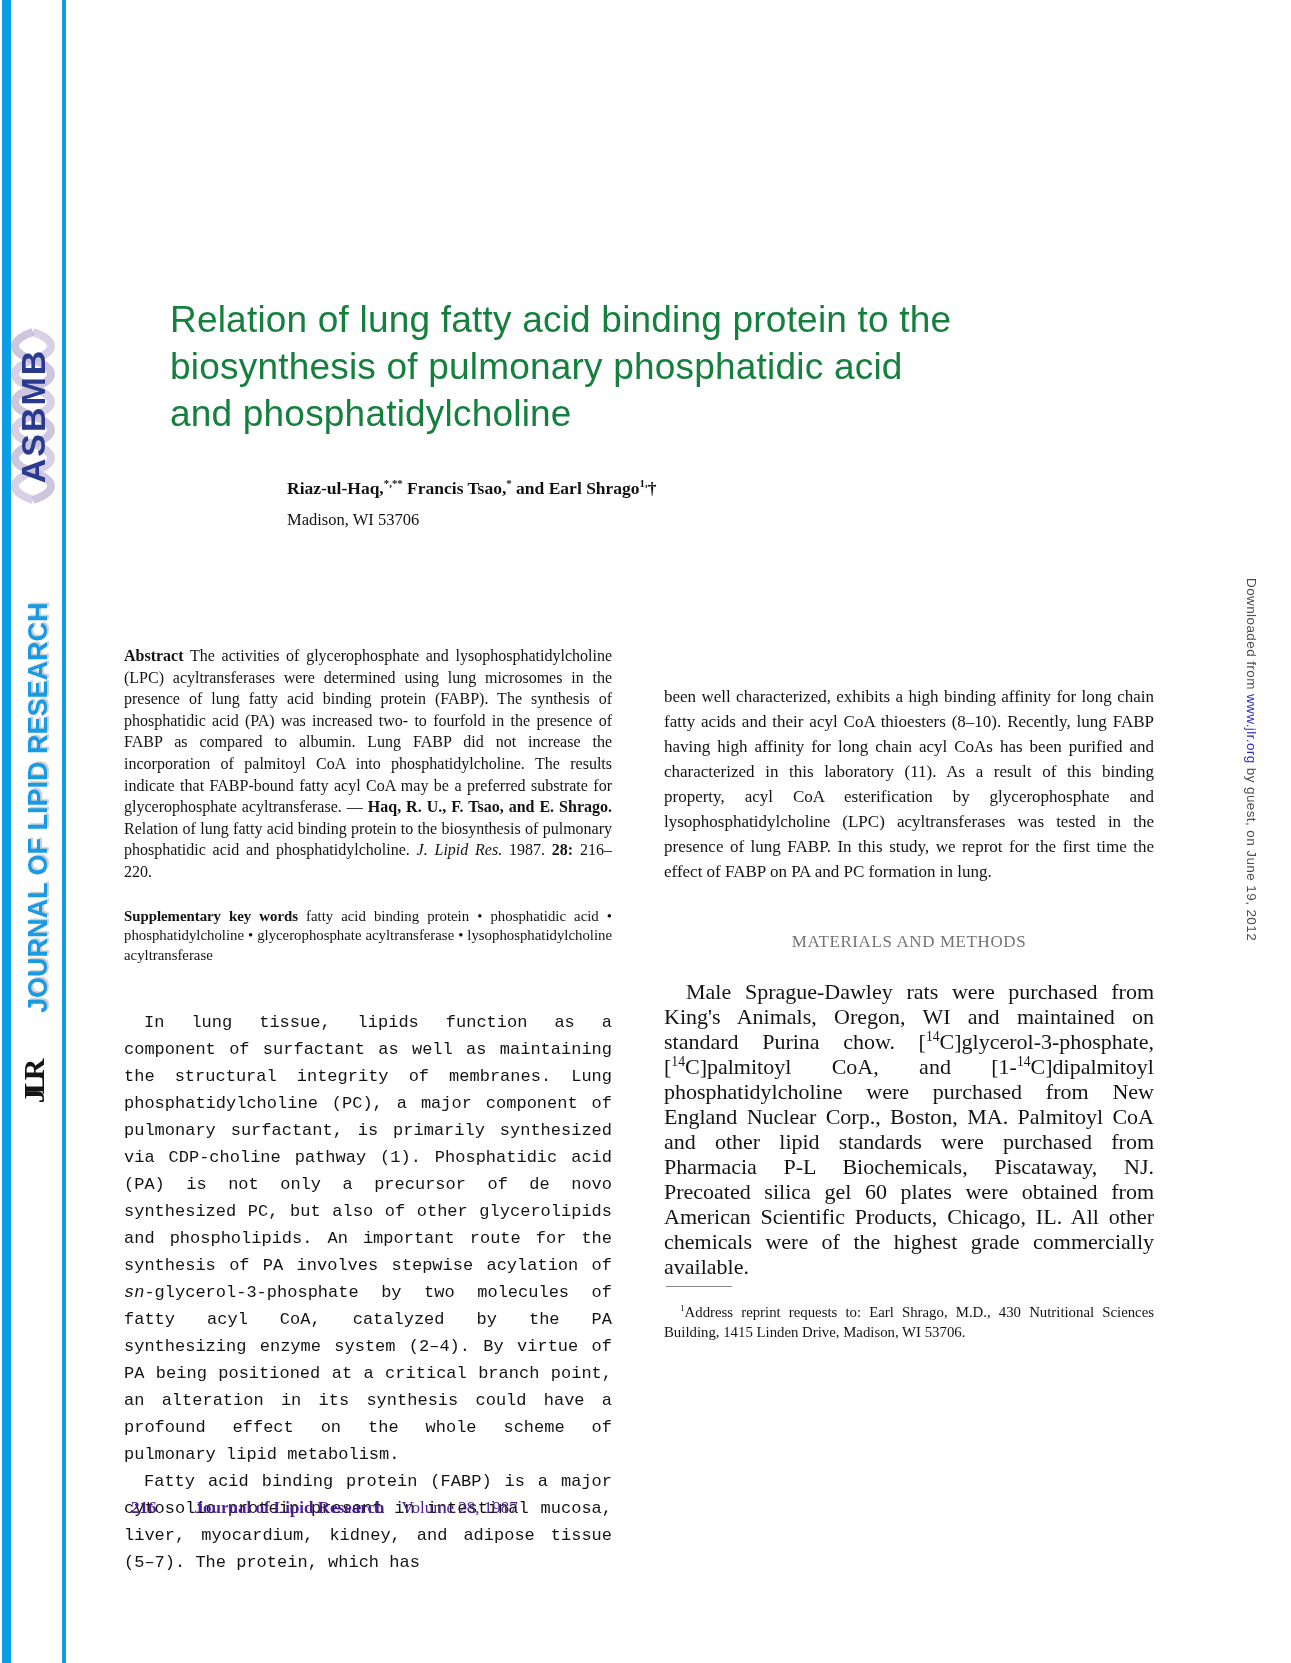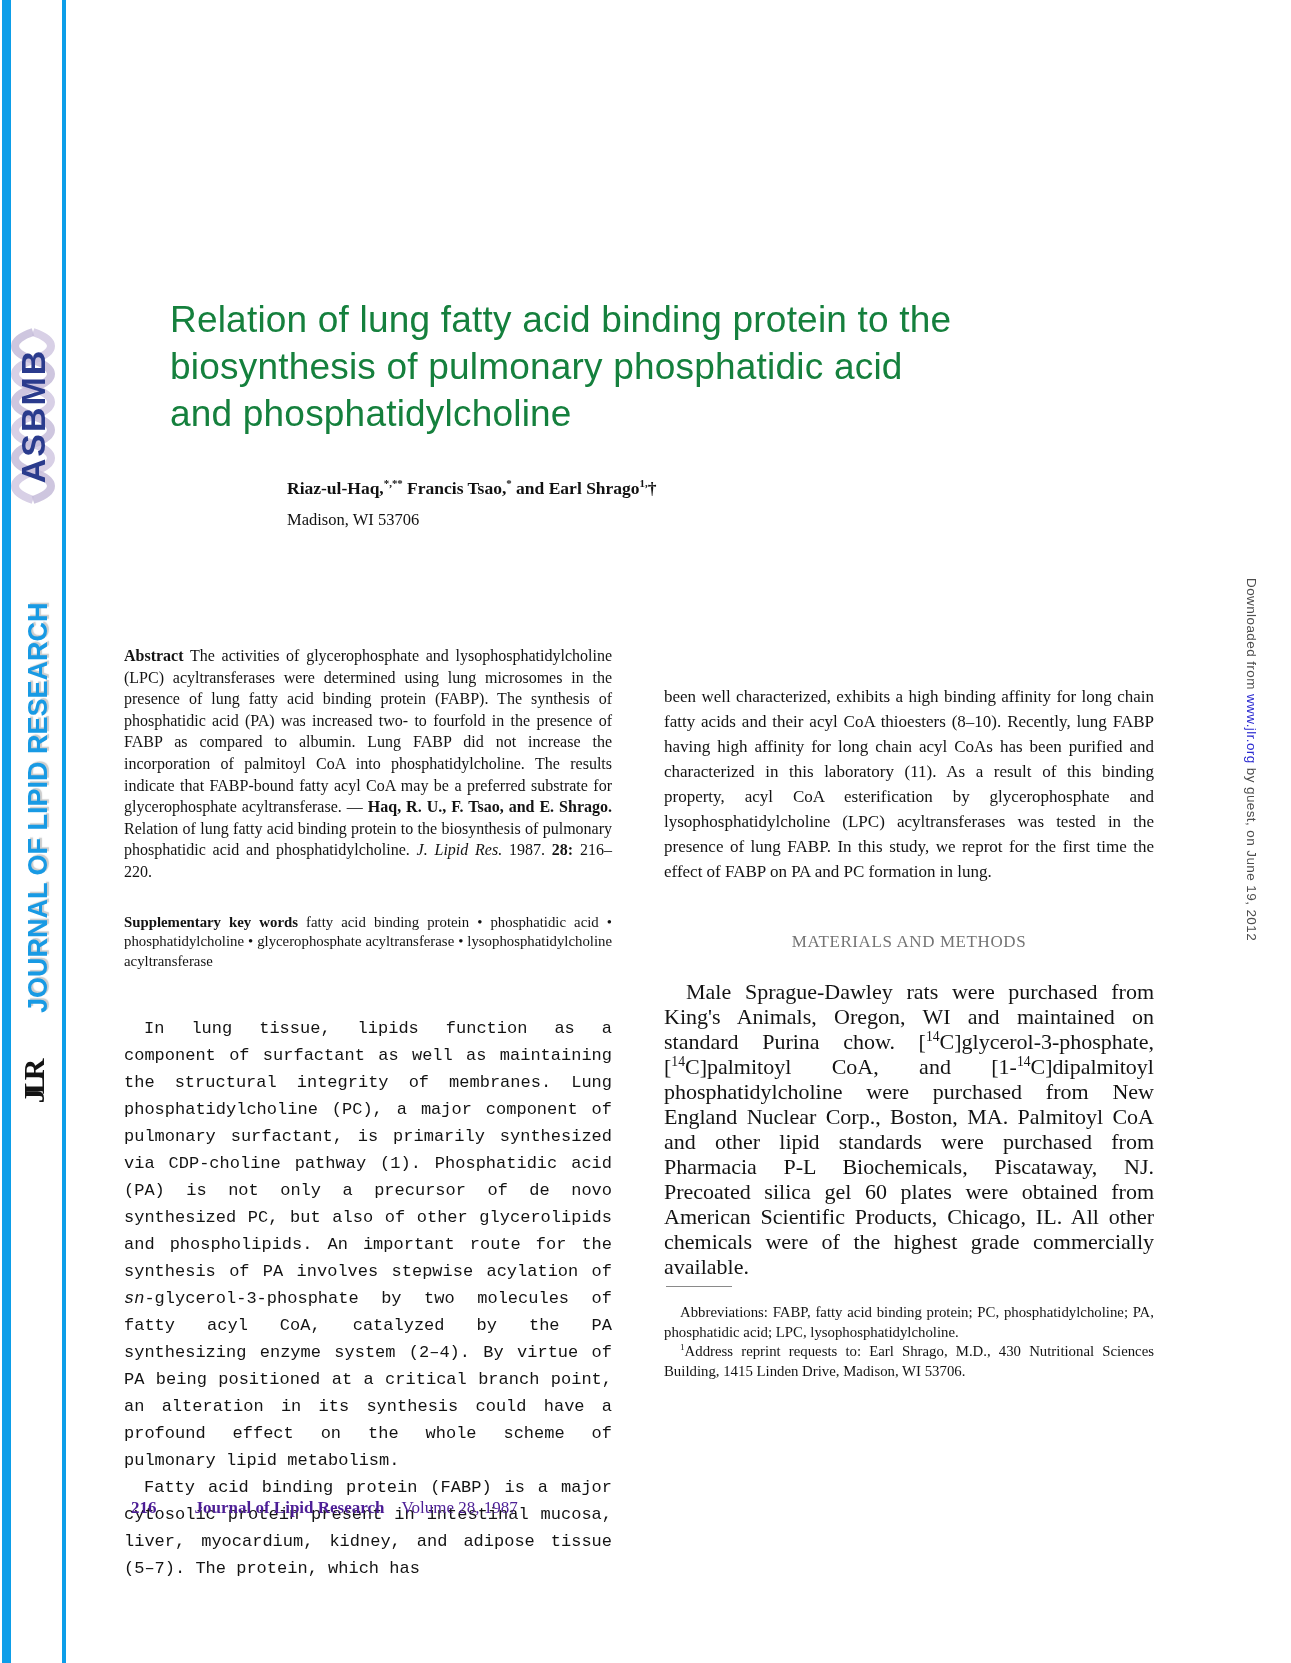--- a/index.html
+++ b/index.html
@@ -72,21 +72,21 @@
     font-size:16.5px; line-height:24px; color:#111;
   }
 
   .col-left  { position:absolute; left:124px; top:645px; width:488px; }
   .col-right { position:absolute; left:664px; top:648px; width:490px;margin-top:36px; }
 
   .abstract {
     font-size:16px; line-height:21.6px; text-align:justify; color:#131313;
   }
   .keywords {
-    margin-top:30px;
+    margin-top:24px;
     font-size:14.8px; line-height:19.5px; text-align:justify; color:#131313;
   }
   .bodytext { font-size:17px; line-height:27px; text-align:justify; color:#131313; }
   .bodytext p { text-indent:20px; }
   .col-left .bodytext { margin-top:44px;font-family:Liberation Mono, monospace; }
 
   .col2-par { font-size:17px; line-height:25px; text-align:justify; color:#131313; }
   .methods-heading {
     margin-top:48px;
     font-size:17px; letter-spacing:0.6px; text-align:center; color:#737373;
@@ -152,19 +152,18 @@
 </div>
 
 <div class="col-right">
   <div class="col2-par">been well characterized, exhibits a high binding affinity for long chain fatty acids and their acyl CoA thioesters (8–10). Recently, lung FABP having high affinity for long chain acyl CoAs has been purified and characterized in this laboratory (11). As a result of this binding property, acyl CoA esterification by glycerophosphate and lysophosphatidylcholine (LPC) acyltransferases was tested in the presence of lung FABP. In this study, we reprot for the first time the effect of FABP on PA and PC formation in lung.</div>
   <div class="methods-heading">MATERIALS AND METHODS</div>
   <div class="methods-par"><span>Male Sprague-Dawley rats were purchased from King's Animals, Oregon, WI and maintained on standard Purina chow. [</span><span class="seg-sup">14</span><span>C]glycerol-3-phosphate, [</span><span class="seg-sup">14</span><span>C]palmitoyl CoA, and [1-</span><span class="seg-sup">14</span><span>C]dipalmitoyl phosphatidylcholine were purchased from New England Nuclear Corp., Boston, MA. Palmitoyl CoA and other lipid standards were purchased from Pharmacia P-L Biochemicals, Piscataway, NJ. Precoated silica gel 60 plates were obtained from American Scientific Products, Chicago, IL. All other chemicals were of the highest grade commercially available.</span></div>
 </div>
 
 <div class="footnotes">
   <div class="fn-rule"></div>
-  <div class="fn">Abbreviations: FABP, fatty acid binding protein; PC, phosphatidylcholine; PA, phosphatidic acid; LPC, lysophosphatidylcholine.</div>
   <div class="fn"><span class="seg-sup">1</span><span>Address reprint requests to: Earl Shrago, M.D., 430 Nutritional Sciences Building, 1415 Linden Drive, Madison, WI 53706.</span></div>
 </div>
 
 <div class="page-footer">
   <span class="pf-num">216</span><span class="pf-journ">Journal of Lipid Research</span><span class="pf-vol">Volume 28, 1987</span>
 </div>
 
 </body></html>

